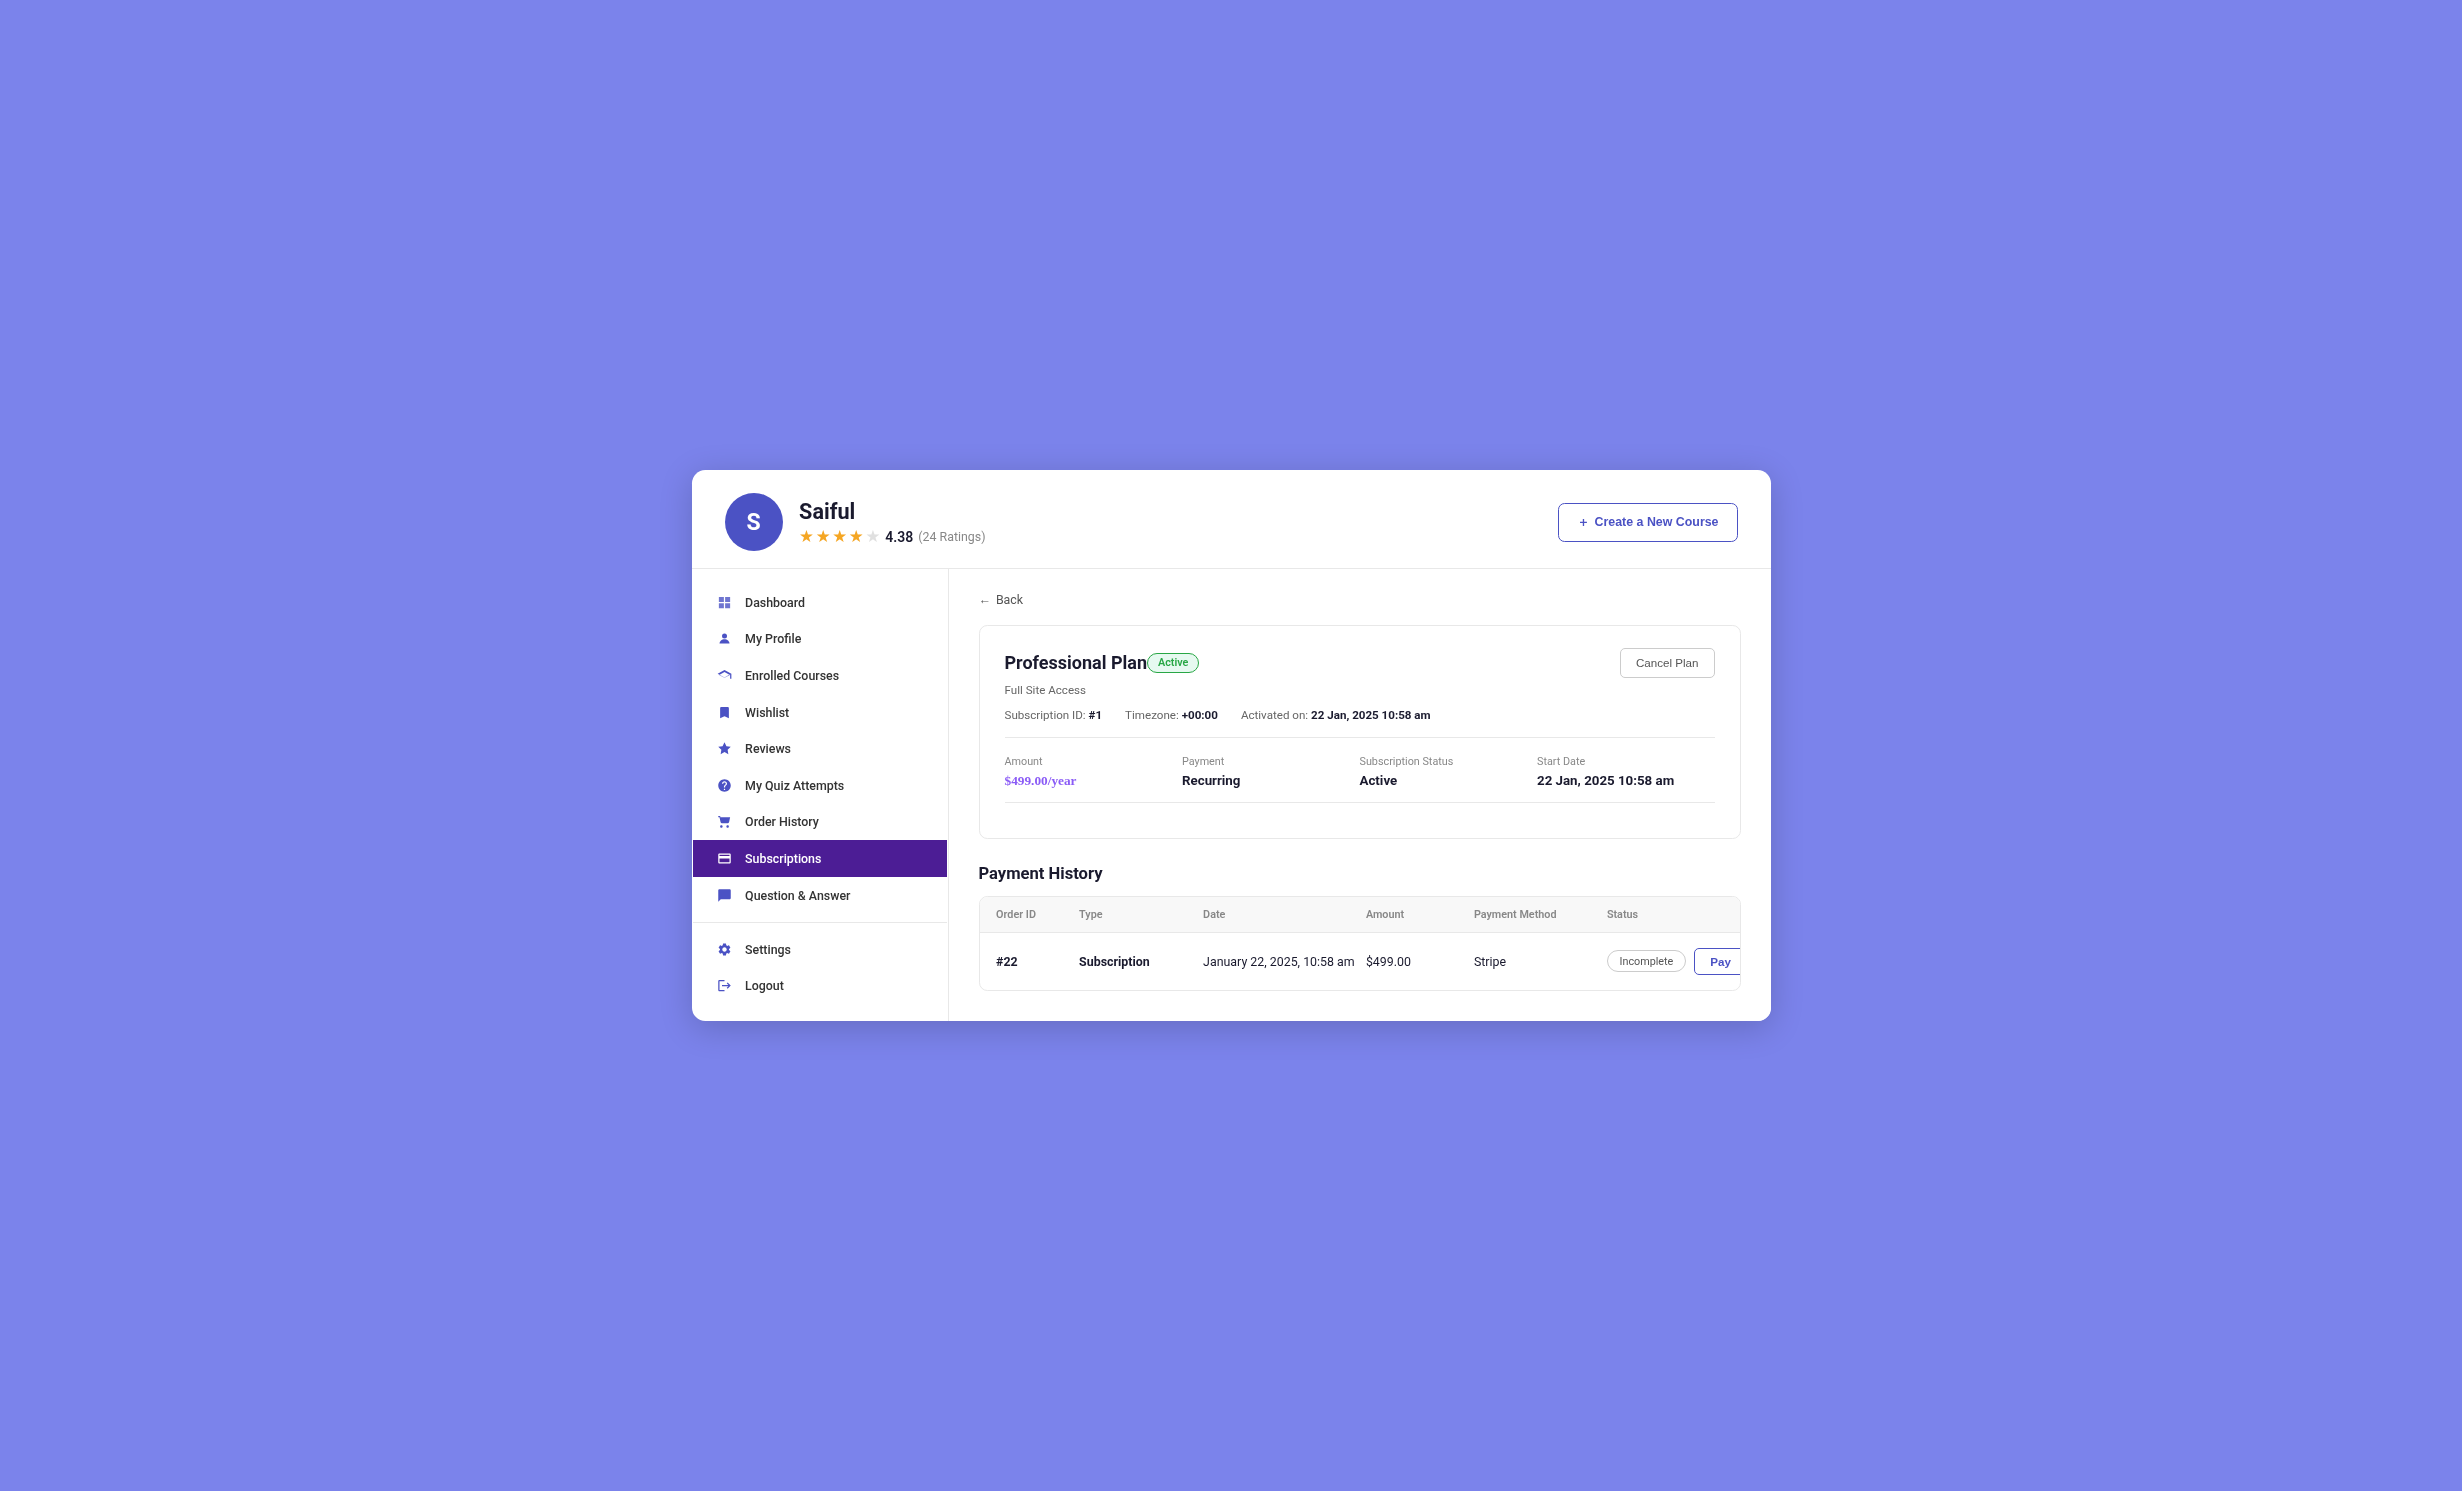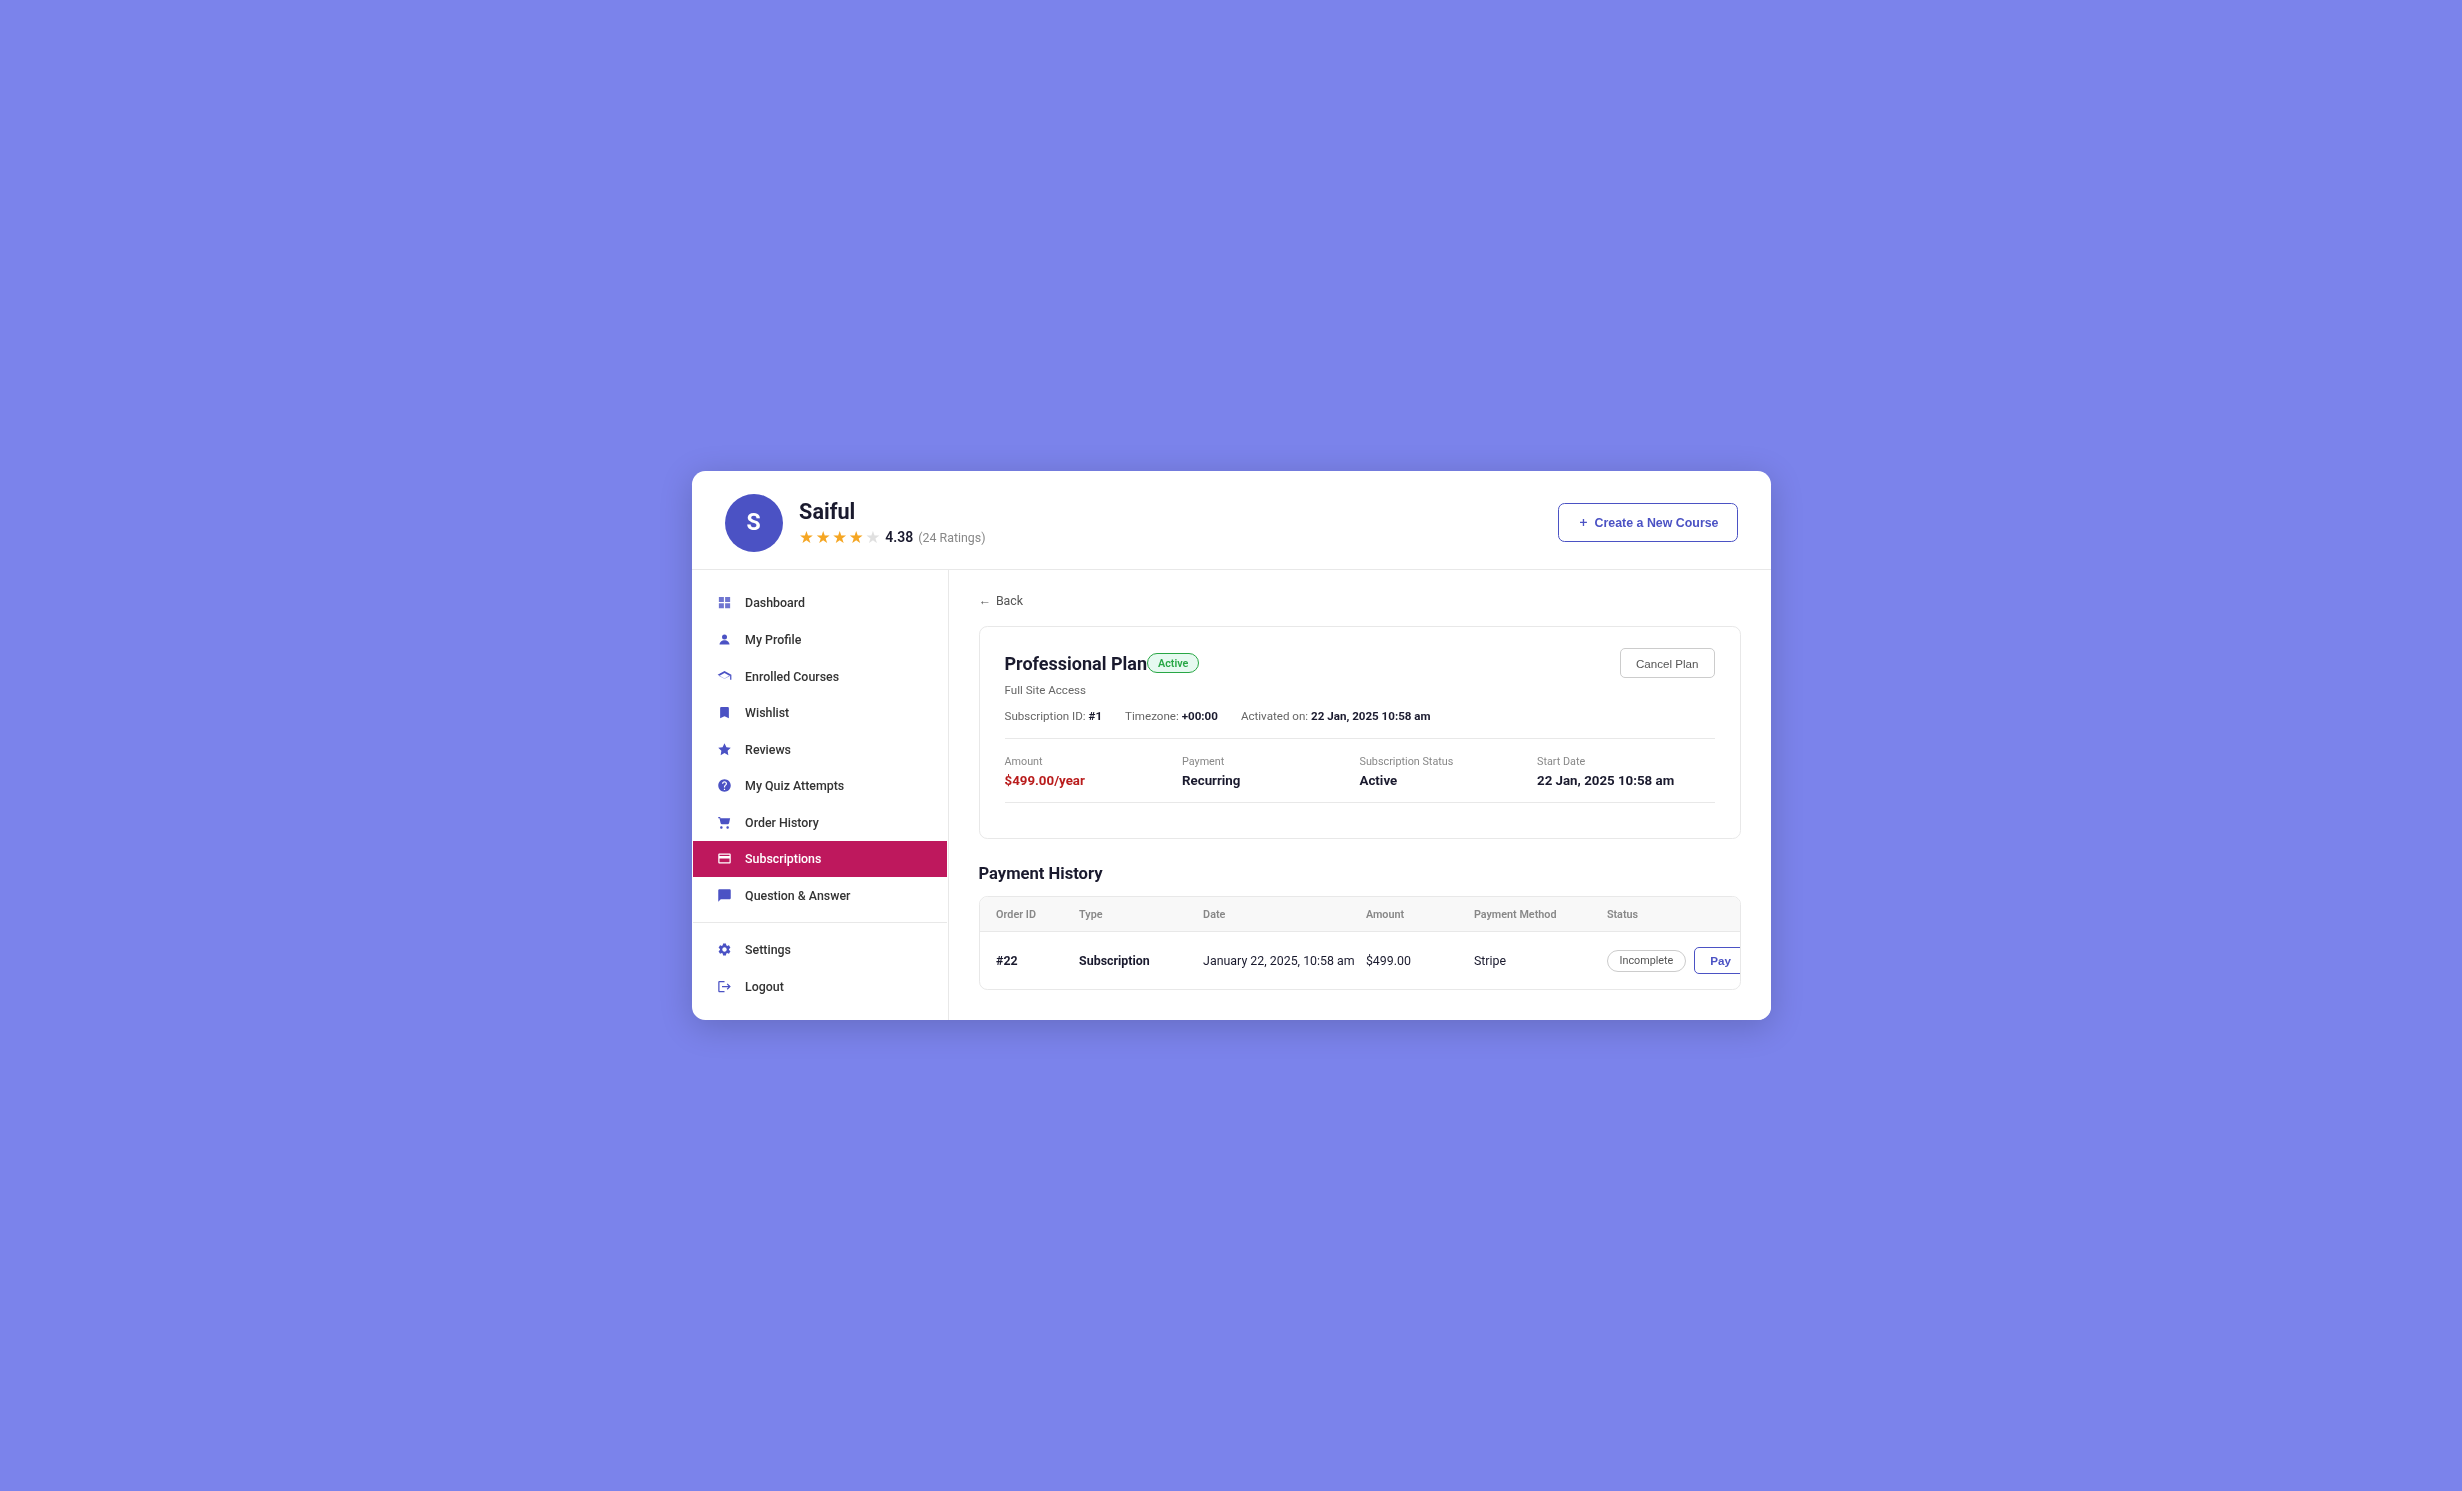--- a/index.html
+++ b/index.html
@@ -92,21 +92,21 @@
       gap: 11.6px;
       padding: 10.8px 23px;
       cursor: pointer;
       color: #333;
       font-size: 12.4px;
       font-weight: 500;
       border-radius: 0;
       transition: background 0.15s;
     }
     .sidebar-item.active {
-      background: #be185d;
+      background: #4c1d95;
       color: #fff;
     }
     .sidebar-item.active .sidebar-icon { color: #fff; }
     .sidebar-icon {
       width: 18px;
       text-align: center;
       font-size: 15px;
       color: #4b52c4;
       display: flex;
       align-items: center;
@@ -206,21 +206,21 @@
     .plan-detail-cell .detail-value {
       font-size: 13.3px;
       font-weight: 700;
       color: #1a1a2e;
     }
     .plan-renew-grid {
       display: grid;
       grid-template-columns: repeat(4, 1fr);
       gap: 0;
     }
-    .plan-detail-cell .detail-value.amount { color: #b91c1c; }
+    .plan-detail-cell .detail-value.amount { color: #8b5cf6; font-family: Liberation Serif, serif; }
     
     .payment-history-title {
       font-size: 16.6px;
       font-weight: 700;
       color: #1a1a2e;
       margin-bottom: 13.3px;
     }
     .payment-table {
       border: 0.8px solid #e8e8e8;
       border-radius: 8.3px;

